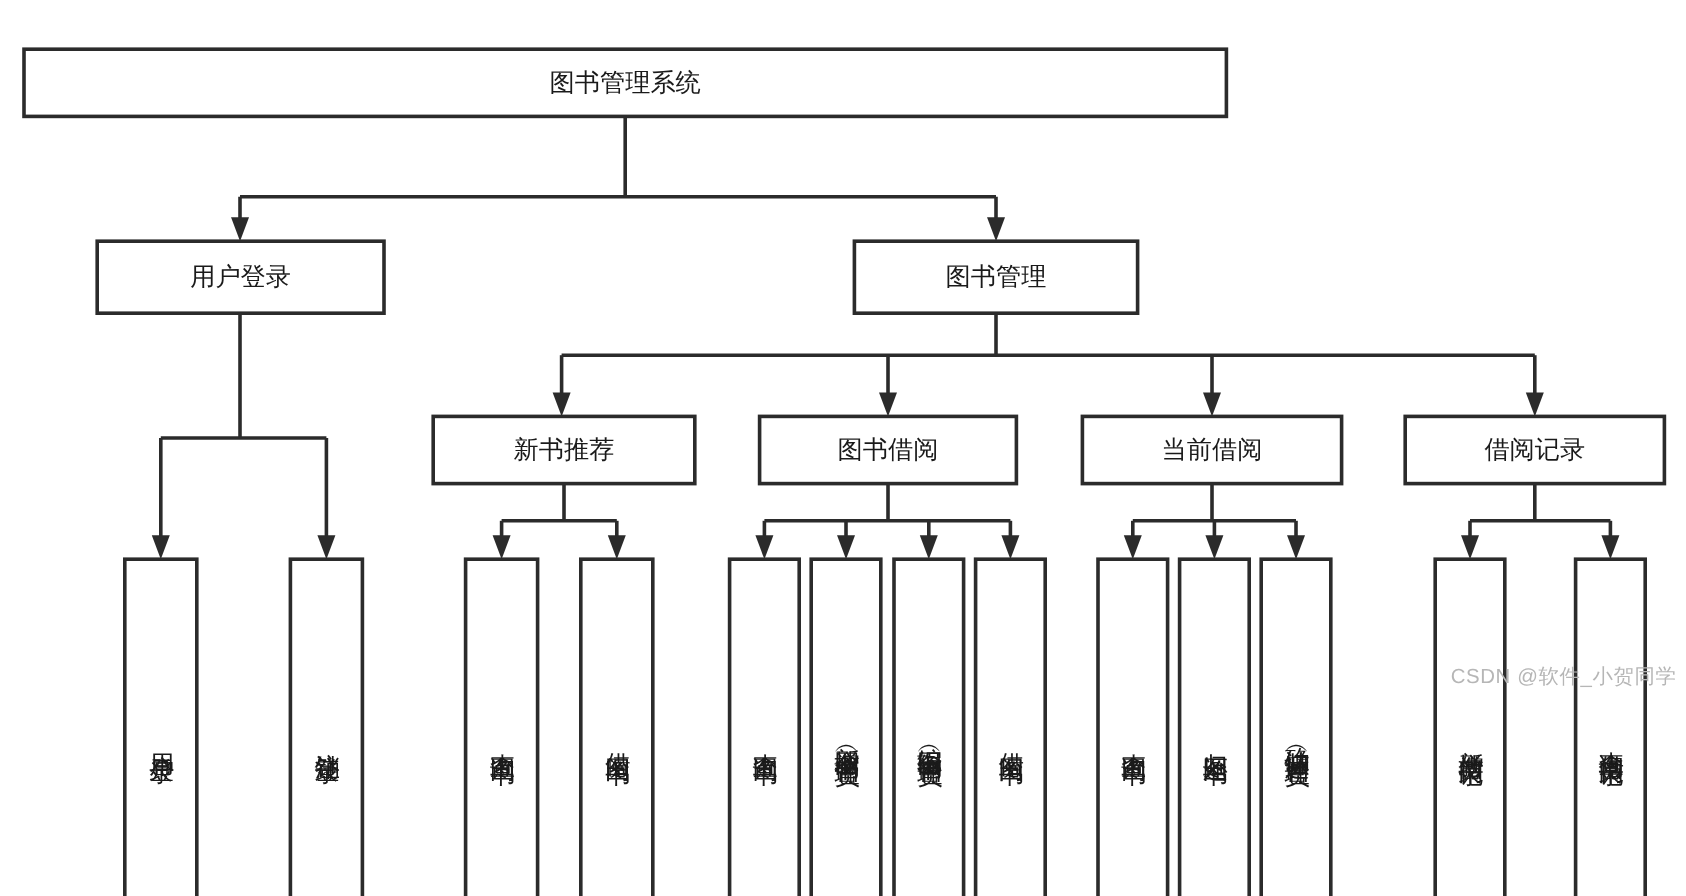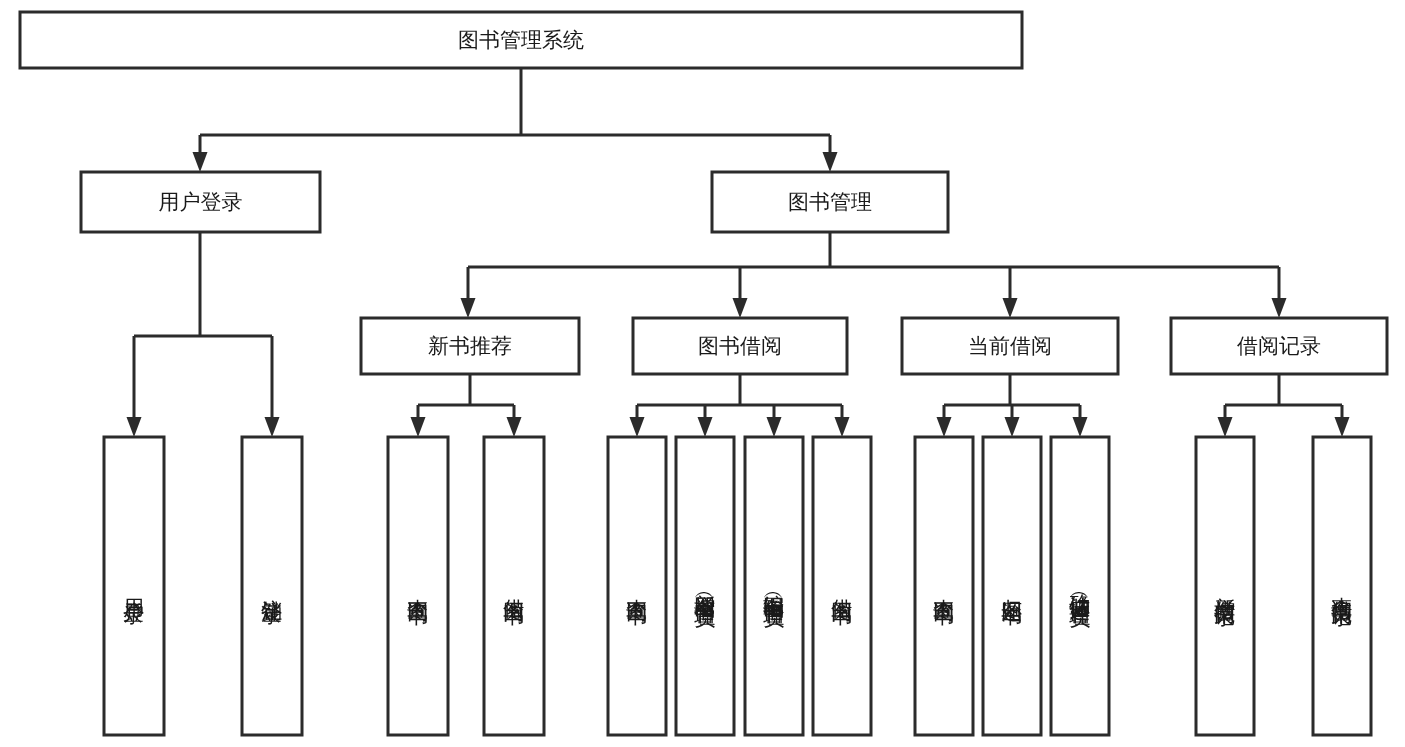--- a/index.html
+++ b/index.html
@@ -12,20 +12,21 @@
     width: 1405px;
     height: 747px;
     font-family: "Liberation Sans", "DejaVu Sans", sans-serif;
     overflow: hidden;
   }
   #diagram-root {
     position: relative;
     width: 1405px;
     height: 550px;
     background: #ffffff;
+    margin-top: 29px;
   }
   svg.diagram-canvas {
     position: absolute;
     top: 0;
     left: 0;
     width: 1405px;
     height: 747px;
     display: block;
   }
   .node-box {
@@ -282,14 +283,15 @@
       <div class="node-label-v" style="left: 676px; top: 437px; width: 58px; height: 298px;">新增图书（管理员）</div>
       <div class="node-label-v" style="left: 745px; top: 437px; width: 58px; height: 298px;">编辑图书（管理员）</div>
       <div class="node-label-v" style="left: 813px; top: 437px; width: 58px; height: 298px;">借阅图书</div>
       <div class="node-label-v" style="left: 915px; top: 437px; width: 58px; height: 298px;">查询图书</div>
       <div class="node-label-v" style="left: 983px; top: 437px; width: 58px; height: 298px;">归还图书</div>
       <div class="node-label-v" style="left: 1051px; top: 437px; width: 58px; height: 298px;">确认归还（管理员）</div>
       <div class="node-label-v" style="left: 1196px; top: 437px; width: 58px; height: 298px;">新增借阅记录</div>
       <div class="node-label-v" style="left: 1313px; top: 437px; width: 58px; height: 298px;">查询借阅记录</div>
     </div>
 
+  <div id="watermark">CSDN @软件_小贺同学</div>
 
 </div>
 
 </body></html>

